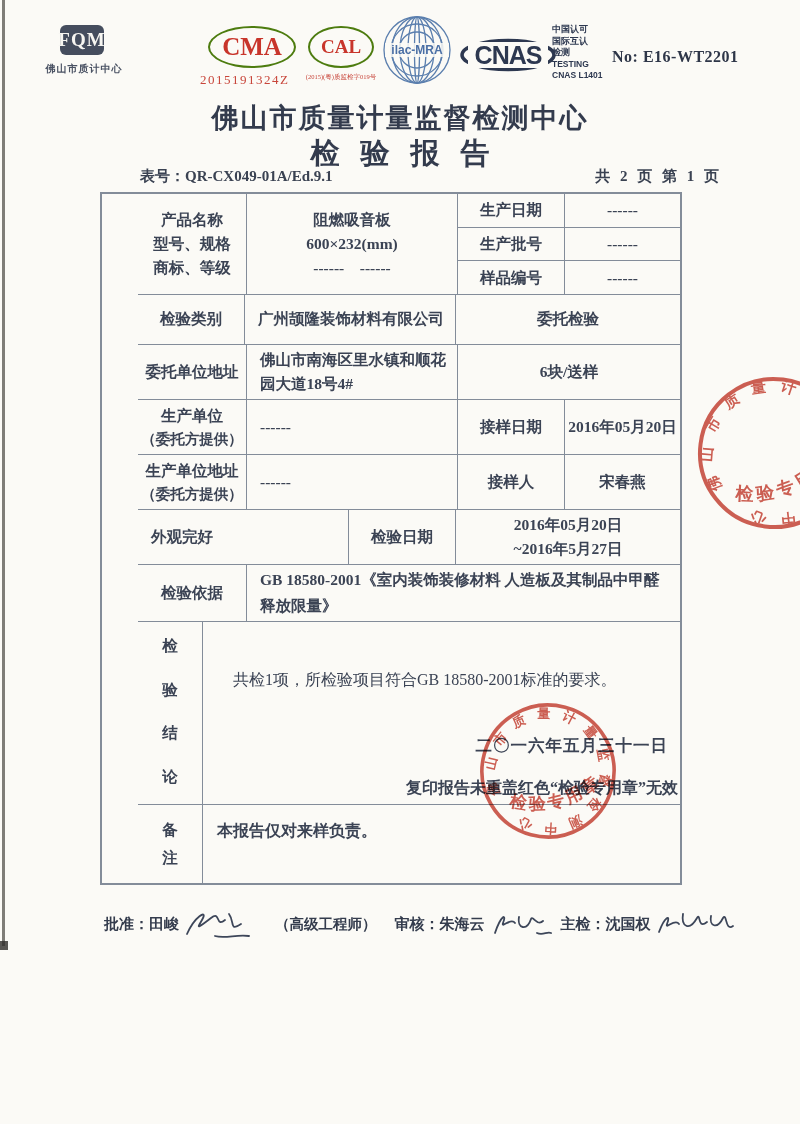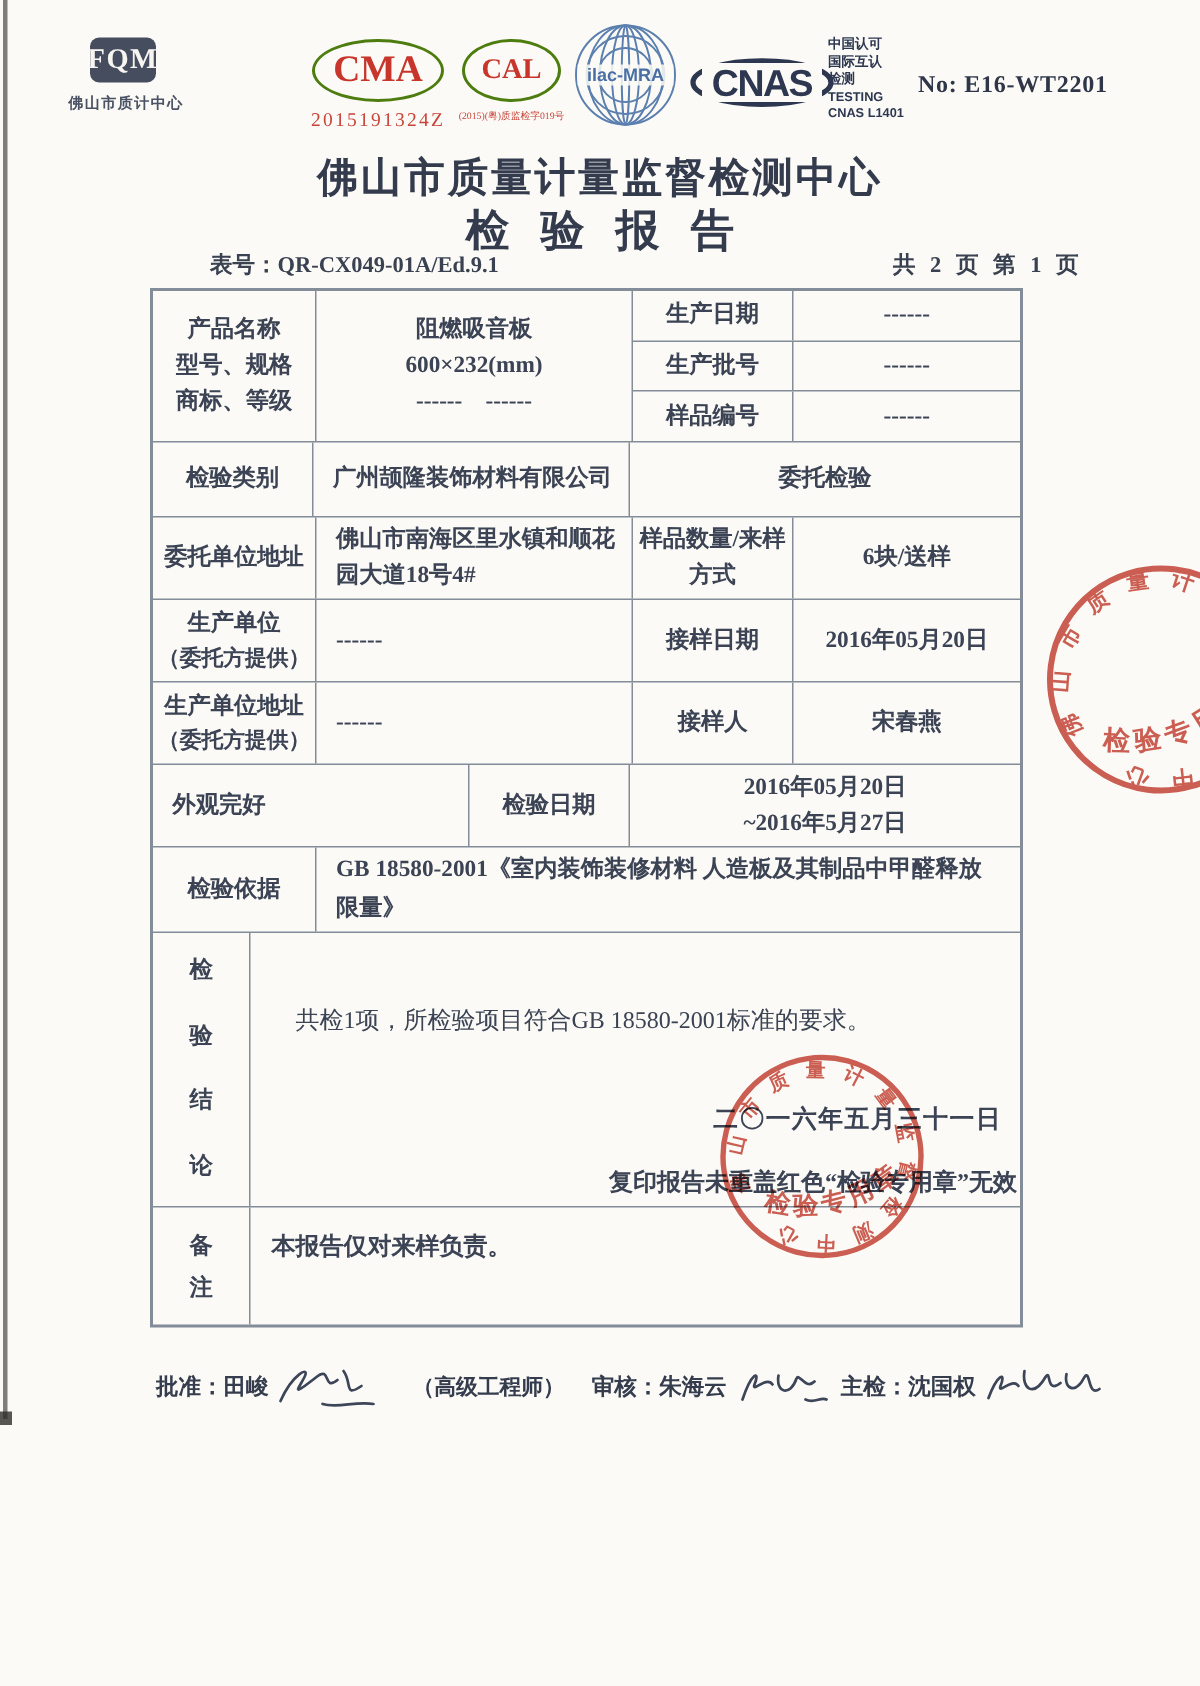--- a/index.html
+++ b/index.html
@@ -15,21 +15,21 @@
   .edge-blob{left:0;top:941px;width:8px;height:9px;background:#2f2d2a;opacity:.8;}
 
   
   .fqm-box{left:60px;top:25px;width:44px;height:30px;background:#454d5e;border-radius:6px;
     display:flex;align-items:center;justify-content:center;color:#f6f5f1;font-weight:bold;
     font-size:19px;letter-spacing:1px;}
   .fqm-cap{left:34px;top:62px;width:100px;text-align:center;font-size:10px;font-weight:bold;color:#4a5263;letter-spacing:1px;}
   .oval{border:2px solid #4d7c0f;border-radius:50%;display:flex;align-items:center;justify-content:center;
     color:#c8352b;font-weight:bold;}
   .cma-oval{left:208px;top:26px;width:84px;height:38px;font-size:25px;letter-spacing:0;}
-  .cma-num{left:200px;top:72px;width:104px;text-align:center;color:#c8453a;font-size:13px;letter-spacing:1.5px;}
+  .cma-num{left:200px;top:72px;width:104px;color:#c8453a;font-size:13px;letter-spacing:1.5px;}
   .cal-oval{left:308px;top:26px;width:62px;height:38px;font-size:19px;}
   .cal-num{left:296px;top:73px;width:90px;text-align:center;color:#c8453a;font-size:6.5px;}
   .ilac-svg{left:382px;top:15px;}
   .cnas-svg{left:460px;top:38px;}
   .cnas-info{left:552px;top:24px;width:70px;color:#2d3850;font-size:9px;line-height:11.5px;font-weight:600;
     font-family:"Liberation Sans","DejaVu Sans",sans-serif;}
   .cnas-info .en{font-weight:bold;font-size:8.5px;}
   .report-no{left:612px;top:48px;font-size:16px;font-weight:bold;color:#2e3648;letter-spacing:.5px;}
 
   
@@ -37,21 +37,21 @@
     color:#333b4d;letter-spacing:2px;}
   .doc-title{left:0;top:134px;width:800px;text-align:center;font-size:29px;font-weight:bold;
     color:#333b4d;letter-spacing:21px;text-indent:21px;}
   .meta-row{left:100px;top:167px;width:582px;display:flex;justify-content:space-between;
     font-size:15px;font-weight:600;color:#3a4252;margin-left:40px;}
   .meta-row .pages{letter-spacing:3px;font-weight:bold;}
 
   
   .tbl{left:100px;top:192px;width:582px;border:2px solid #838c99;box-sizing:border-box;
     font-size:15.5px;font-weight:600;color:#3b4354;}
-  .trow{display:flex;border-bottom:1.5px solid #838c99;box-sizing:border-box;}
+  .trow{display:flex;border-bottom:1.5px solid #838c99;box-sizing:border-box;margin-left:36px;}
   .trow:last-child{border-bottom:none;}
   .cell{box-sizing:border-box;border-right:1.5px solid #838c99;display:flex;flex-direction:column;
     align-items:center;justify-content:center;text-align:center;line-height:1.55;}
   .cell:last-child{border-right:none;}
   .c1{width:109px;} .c2{width:211px;} .c3{width:107px;} .c4{flex:1;}
   .leftpad{align-items:flex-start;text-align:left;padding-left:13px;padding-right:6px;}
   .rcol{flex:1;display:flex;flex-direction:column;}
   .srow{display:flex;flex:1;border-bottom:1.5px solid #838c99;box-sizing:border-box;}
   .srow:last-child{border-bottom:none;}
   .lbl-sub{font-size:14.5px;white-space:nowrap;}
@@ -174,21 +174,20 @@
 
     <div class="trow" style="height:50px">
       <div class="cell c3">检验类别</div>
       <div class="cell c2 leftpad">广州颉隆装饰材料有限公司</div>
       <div class="cell c4">委托检验</div>
     </div>
 
     <div class="trow" style="height:55px">
       <div class="cell c1">委托单位地址</div>
       <div class="cell c2 leftpad">佛山市南海区里水镇和顺花园大道18号4#</div>
-      <div class="cell c3" style="padding:0 4px">样品数量/来样方式</div>
       <div class="cell c4">6块/送样</div>
     </div>
 
     <div class="trow" style="height:55px">
       <div class="cell c1">
         <span>生产单位</span>
         <span class="lbl-sub">（委托方提供）</span>
       </div>
       <div class="cell c2 leftpad">------</div>
       <div class="cell c3">接样日期</div>

